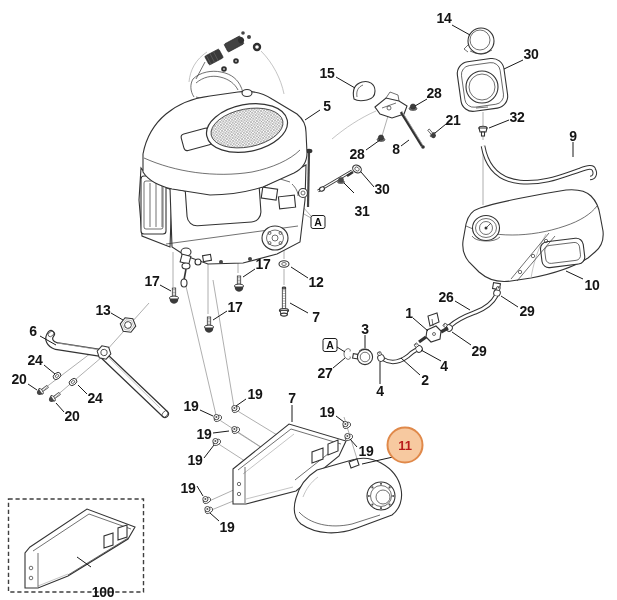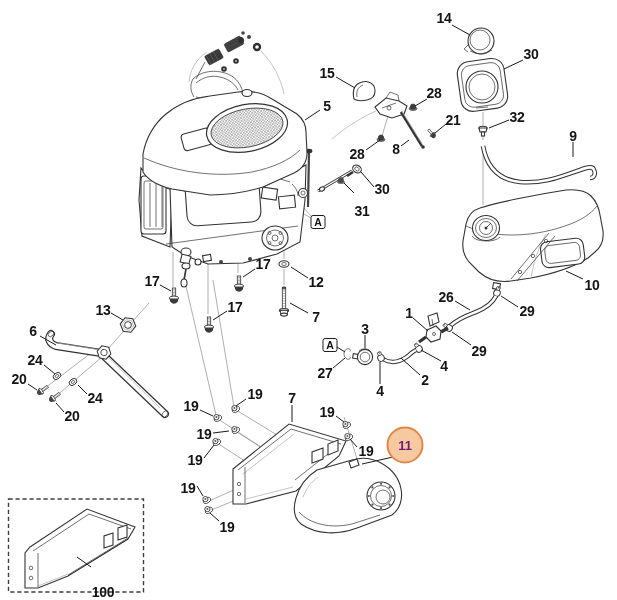--- a/index.html
+++ b/index.html
@@ -450,16 +450,16 @@
       <div class="callout" style="left: 72px; top: 416px;">20</div>
       <div class="callout" style="left: 327px; top: 412px;">19</div>
       <div class="callout" style="left: 204px; top: 434px;">19</div>
       <div class="callout" style="left: 195px; top: 460px;">19</div>
       <div class="callout" style="left: 366px; top: 451px;">19</div>
       <div class="callout" style="left: 188px; top: 488px;">19</div>
       <div class="callout" style="left: 227px; top: 527px;">19</div>
       <div class="callout" style="left: 103px; top: 572px; margin-top: 20px;">100</div>
       <div class="abox" style="left: 318px; top: 222px;">A</div>
       <div class="abox" style="left: 330px; top: 345px;">A</div>
-      <div class="hl" style="left: 405px; top: 445px; width: 33px; height: 33px; background: rgb(247, 201, 160); border: 2.6px solid rgb(224, 137, 74); color: #701a75;">11</div>
+      <div class="hl" style="left: 405px; top: 445px; width: 33px; height: 33px; background: rgb(247, 201, 160); border: 2.6px solid rgb(224, 137, 74); color: #b91c1c;">11</div>
     </div>
 
 </div>
 
 </body></html>

